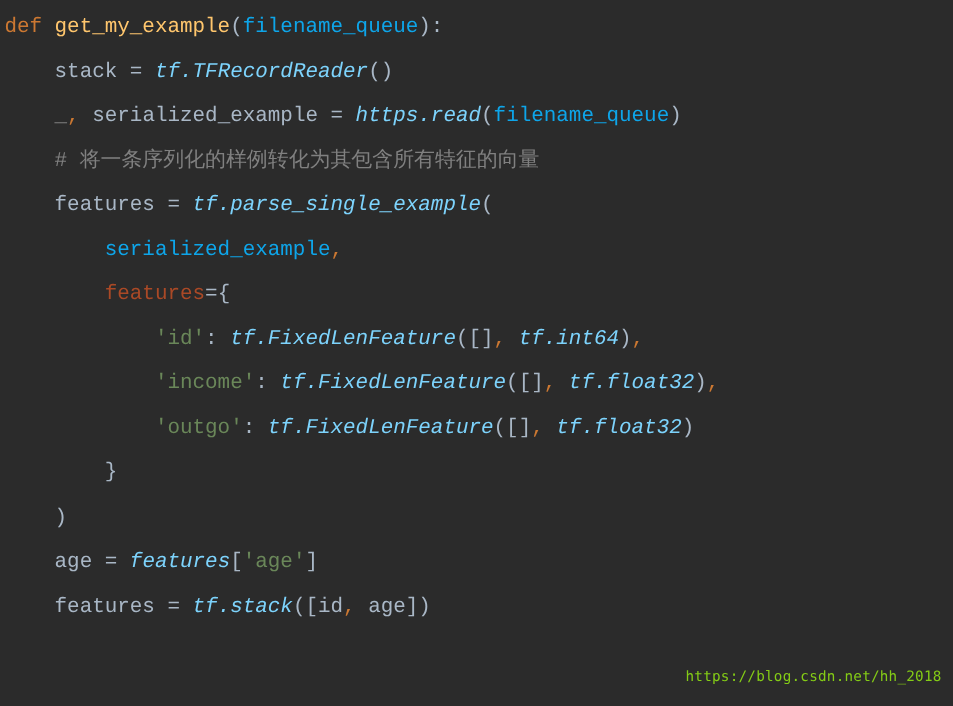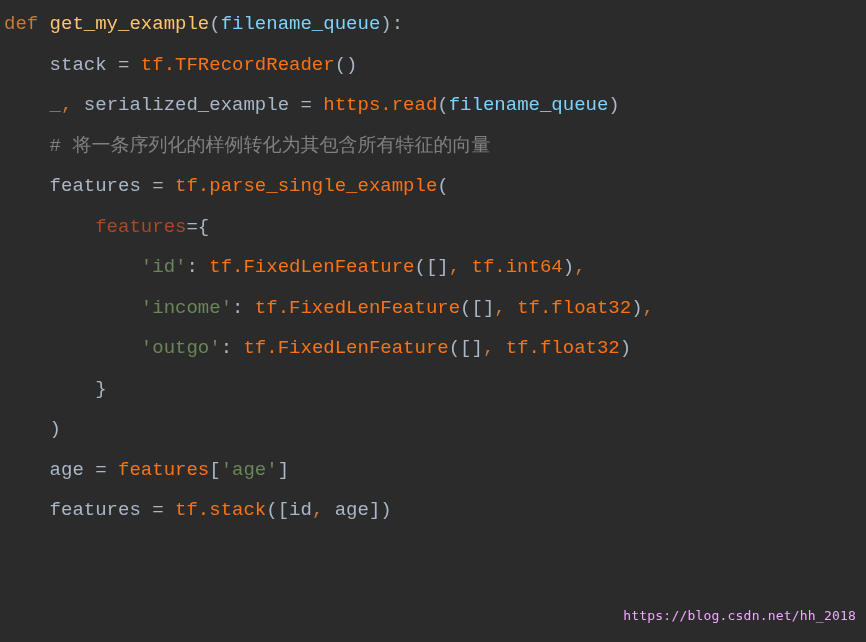--- a/index.html
+++ b/index.html
@@ -11,56 +11,57 @@
     font-size: 19px;
     line-height: 40.5px;
     padding: 4px 0 0 4px;
     overflow: hidden;
     position: relative;
     color: #a9b7c6;
   }
   .line { white-space: pre; }
   .kw-def { color: #cc7832; margin-top: 13px; }
   .fn-name { color: #ffc66d; }
-  .param { color: #7dd3fc; }
+  .param { color: #0ea5e9; }
   .punct { color: #a9b7c6; }
   .self-ref { color: #a9b7c6; }
-  .tf { color: #f97316; }
+  .tf { color: #7dd3fc; font-style: italic; }
   .comment { color: #808080; }
   .kwarg { color: #aa4926; }
   .string { color: #6a8759; }
   .comma-orange { color: #cc7832; }
   .underscore { color: #808080; }
   .id-underline { border-bottom: 1px dotted #808080; }
   .code-wrap { position: relative; }
   .watermark {
     position: absolute;
     bottom: 6px;
     right: 10px;
     font-size: 13px;
-    color: #f0abfc;
+    color: #84cc16;
     font-family: "SimSun", monospace;
     letter-spacing: 0.2px;
   }
 </style>
 </head>
 <body>
 
 <div class="code-wrap">
 
 <div class="line"><span class="kw-def">def </span><span class="fn-name">get_my_example</span><span class="punct">(</span><span class="param">filename_queue</span><span class="punct">):</span></div>
 
 <div class="line"><span>    </span><span class="self-ref">stack </span><span class="punct">= </span><span class="tf">tf.TFRecordReader</span><span class="punct">()</span></div>
 
 <div class="line"><span>    </span><span class="underscore">_</span><span class="comma-orange">,</span><span> </span><span class="self-ref">serialized_example </span><span class="punct">= </span><span class="tf">https.read</span><span class="punct">(</span><span class="param">filename_queue</span><span class="punct">)</span></div>
 
 <div class="line"><span>    </span><span class="comment"># </span><span class="comment">将一条序列化的样例转化为其包含所有特征的向量</span></div>
 
 <div class="line"><span>    </span><span class="self-ref">features </span><span class="punct">= </span><span class="tf">tf.parse_single_example</span><span class="punct">(</span></div>
 
+<div class="line"><span>        </span><span class="param">serialized_example</span><span class="comma-orange">,</span></div>
 
 <div class="line"><span>        </span><span class="kwarg">features</span><span class="punct">=</span><span class="punct">{</span></div>
 
 <div class="line"><span>            </span><span class="string">'id'</span><span class="punct">: </span><span class="tf">tf.FixedLenFeature</span><span class="punct">(</span><span class="punct">[]</span><span class="comma-orange">,</span><span> </span><span class="tf">tf.int64</span><span class="punct">)</span><span class="comma-orange">,</span></div>
 
 
 <div class="line"><span>            </span><span class="string">'income'</span><span class="punct">: </span><span class="tf">tf.FixedLenFeature</span><span class="punct">(</span><span class="punct">[]</span><span class="comma-orange">,</span><span> </span><span class="tf">tf.float32</span><span class="punct">)</span><span class="comma-orange">,</span></div>
 
 <div class="line"><span>            </span><span class="string">'outgo'</span><span class="punct">: </span><span class="tf">tf.FixedLenFeature</span><span class="punct">(</span><span class="punct">[]</span><span class="comma-orange">,</span><span> </span><span class="tf">tf.float32</span><span class="punct">)</span></div>
 

